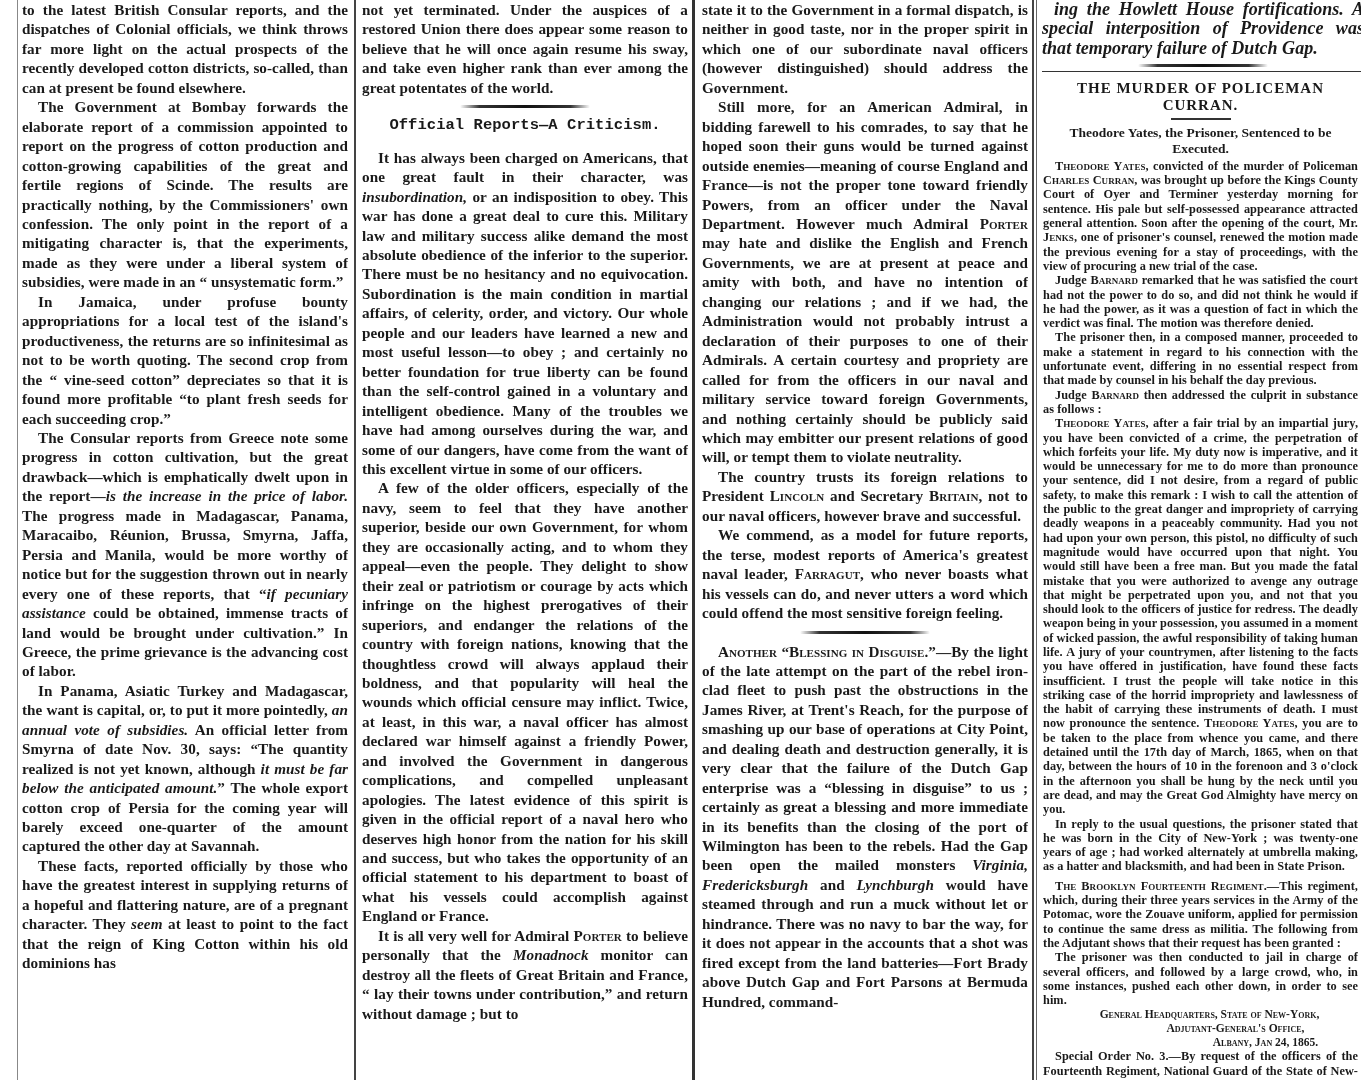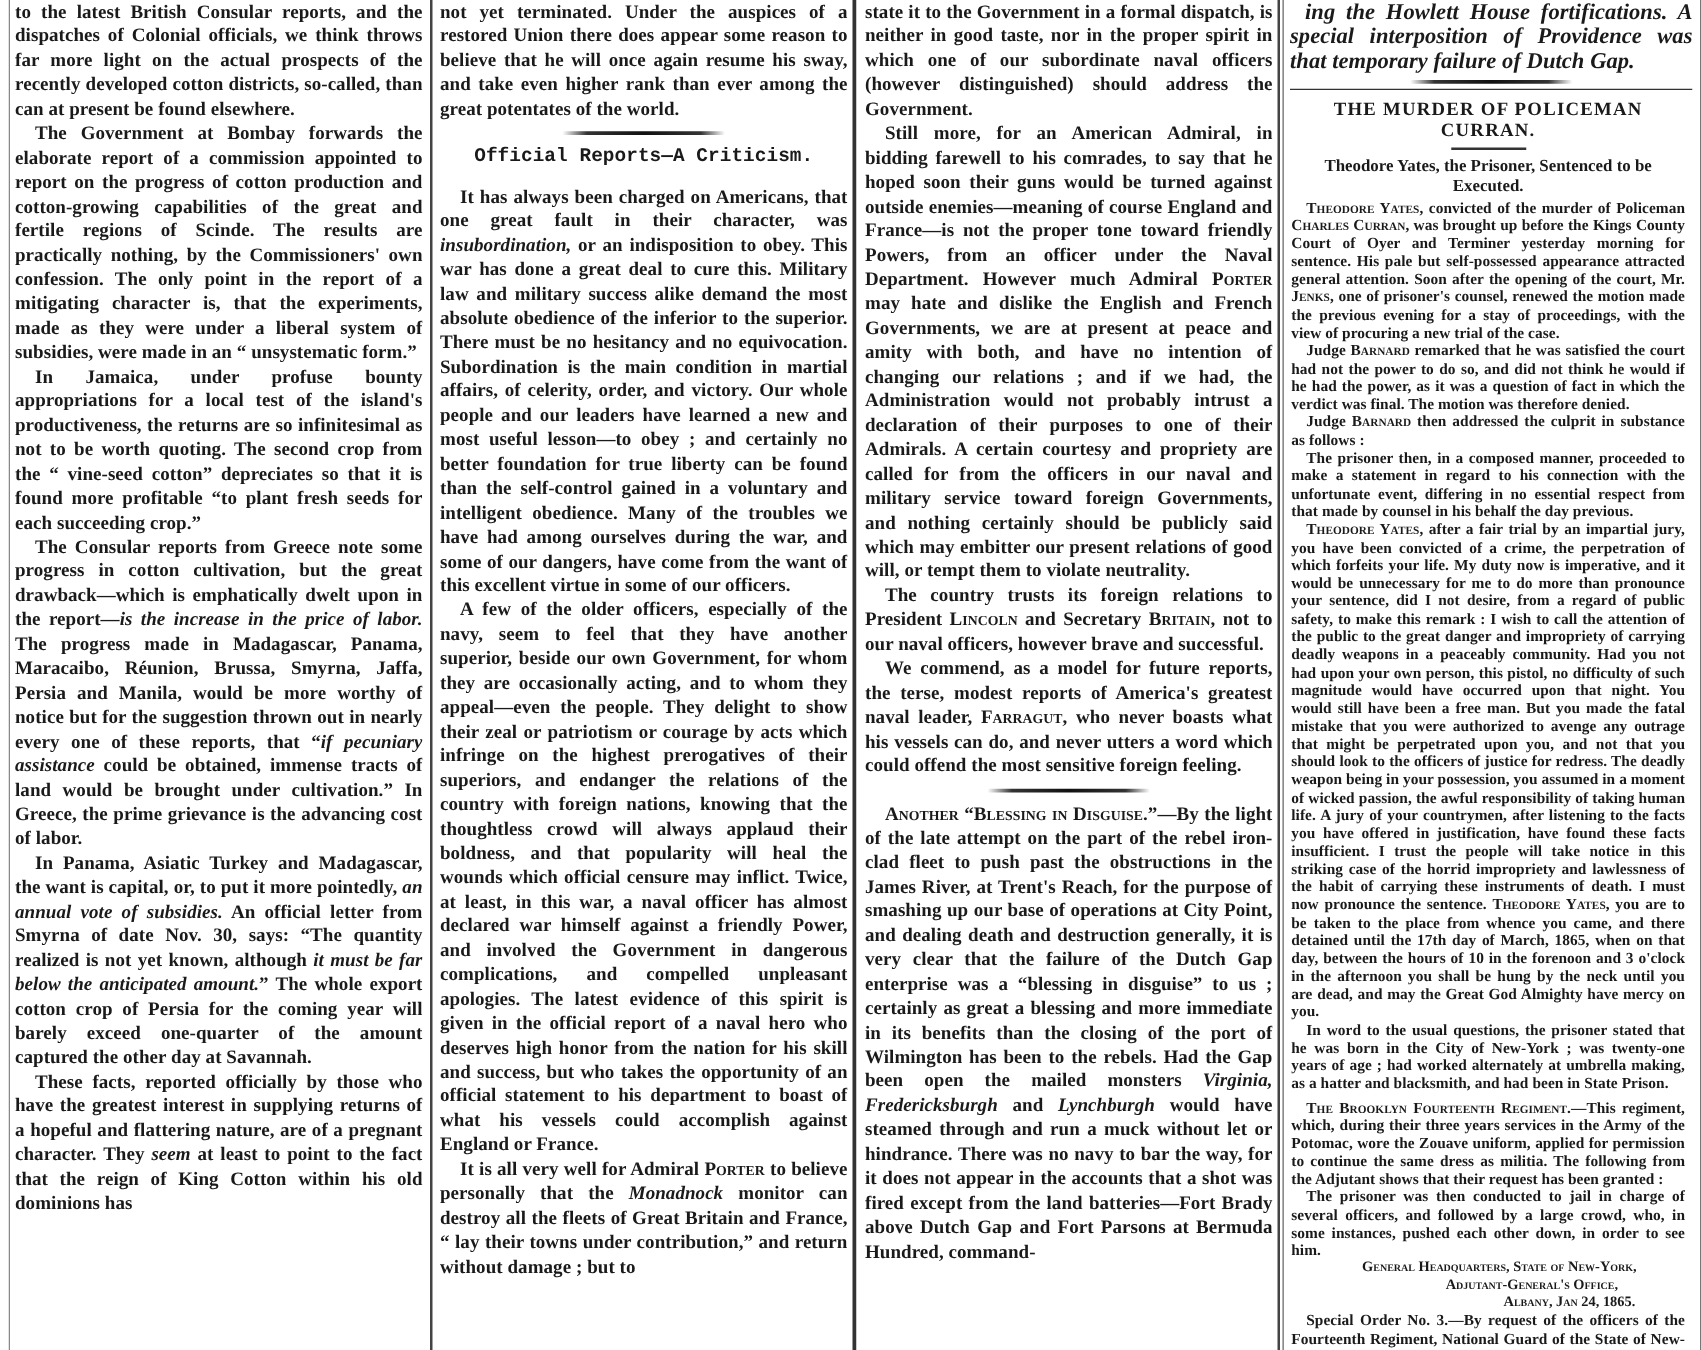--- a/index.html
+++ b/index.html
@@ -1,18 +1,18 @@
 <!DOCTYPE html>
 <html><head>
 <meta charset="utf-8">
 <style>
   html,body{margin:0;padding:0;background:#fff;}
   body{width:1361px;height:1080px;overflow:hidden;position:relative;
        font-family:"Liberation Serif","DejaVu Serif",serif;color:#1a1a1a;}
-  .page{position:absolute;left:4px;top:0;width:1300px;height:1080px;}
+  .page{position:absolute;left:14px;top:0;width:1300px;height:1080px;}
   .col{position:absolute;top:0;height:1080px;overflow:hidden;}
   .col1{left:8px;width:326px;}
   .col2{left:348px;width:326px;}
   .col3{left:688px;width:326px;}
   .col4{left:1028px;width:322px;}
   .rule{position:absolute;top:0;height:1080px;width:2px;background:#444;}
   .r1{left:340px;width:2px;}
   .r2{left:678px;width:3px;background:#333;}
   .r3{left:1018px;width:2px;}
   .r3b{left:1022px;width:1px;background:#666;}
@@ -78,24 +78,24 @@
 
   <div class="col col4">
     <p class="noindent big"><span>ing the Howlett House fortifications. A special interposition of Providence was that temporary failure of Dutch Gap.</span></p>
     <div class="divider" style="margin:6px auto 4px;"></div>
     <div class="box">
       <div class="mh1">THE MURDER OF POLICEMAN CURRAN.</div>
       <div class="small-divider"></div>
       <div class="mh2">Theodore Yates, the Prisoner, Sentenced to be Executed.</div>
       <p><span class="sc">Theodore Yates</span><span>, convicted of the murder of Policeman </span><span class="sc">Charles Curran</span><span>, was brought up before the Kings County Court of Oyer and Terminer yesterday morning for sentence. His pale but self-possessed appearance attracted general attention. Soon after the opening of the court, Mr. </span><span class="sc">Jenks</span><span>, one of prisoner's counsel, renewed the motion made the previous evening for a stay of proceedings, with the view of procuring a new trial of the case.</span></p>
       <p><span>Judge </span><span class="sc">Barnard</span><span> remarked that he was satisfied the court had not the power to do so, and did not think he would if he had the power, as it was a question of fact in which the verdict was final. The motion was therefore denied.</span></p>
+      <p><span>The prisoner then, in a composed manner, proceeded to make a statement in regard to his connection with the unfortunate event, differing in no essential respect from that made by counsel in his behalf the day previous.</span></p>
       <p><span>Judge </span><span class="sc">Barnard</span><span> then addressed the culprit in substance as follows :</span></p>
-      <p><span>The prisoner then, in a composed manner, proceeded to make a statement in regard to his connection with the unfortunate event, differing in no essential respect from that made by counsel in his behalf the day previous.</span></p>
       <p><span class="sc">Theodore Yates</span><span>, after a fair trial by an impartial jury, you have been convicted of a crime, the perpetration of which forfeits your life. My duty now is imperative, and it would be unnecessary for me to do more than pronounce your sentence, did I not desire, from a regard of public safety, to make this remark : I wish to call the attention of the public to the great danger and impropriety of carrying deadly weapons in a peaceably community. Had you not had upon your own person, this pistol, no difficulty of such magnitude would have occurred upon that night. You would still have been a free man. But you made the fatal mistake that you were authorized to avenge any outrage that might be perpetrated upon you, and not that you should look to the officers of justice for redress. The deadly weapon being in your possession, you assumed in a moment of wicked passion, the awful responsibility of taking human life. A jury of your countrymen, after listening to the facts you have offered in justification, have found these facts insufficient. I trust the people will take notice in this striking case of the horrid impropriety and lawlessness of the habit of carrying these instruments of death. I must now pronounce the sentence. </span><span class="sc">Theodore Yates</span><span>, you are to be taken to the place from whence you came, and there detained until the 17th day of March, 1865, when on that day, between the hours of 10 in the forenoon and 3 o'clock in the afternoon you shall be hung by the neck until you are dead, and may the Great God Almighty have mercy on you.</span></p>
-      <p><span>In word to the usual questions, the prisoner stated that he was born in the City of New-York ; was twenty-one years of age ; had worked alternately at umbrella making, as a hatter and blacksmith, and had been in State Prison.</span></p>
+      <p><span>In reply to the usual questions, the prisoner stated that he was born in the City of New-York ; was twenty-one years of age ; had worked alternately at umbrella making, as a hatter and blacksmith, and had been in State Prison.</span></p>
       <p style="margin-top:5px;"><span class="sc">The Brooklyn Fourteenth Regiment.</span><span>—This regiment, which, during their three years services in the Army of the Potomac, wore the Zouave uniform, applied for permission to continue the same dress as militia. The following from the Adjutant shows that their request has been granted :</span></p>
       <p><span>The prisoner was then conducted to jail in charge of several officers, and followed by a large crowd, who, in some instances, pushed each other down, in order to see him.</span></p>
       <div class="order-head">
         <div class="oh1 sc">General Headquarters, State of New-York,</div>
         <div class="oh2 sc">Adjutant-General's Office,</div>
         <div class="oh3 sc">Albany, Jan 24, 1865.</div>
       </div>
       <p><span>Special Order No. 3.—By request of the officers of the Fourteenth Regiment, National Guard of the State of New-York, approved by the Brigade Commander, permission is hereby granted the regiment to wear the Zouave uniform, consisting of blue jacket, red trowsers, vest front red and red cap. By order of the Commander-in-Chief.</span></p>
 
     </div>

